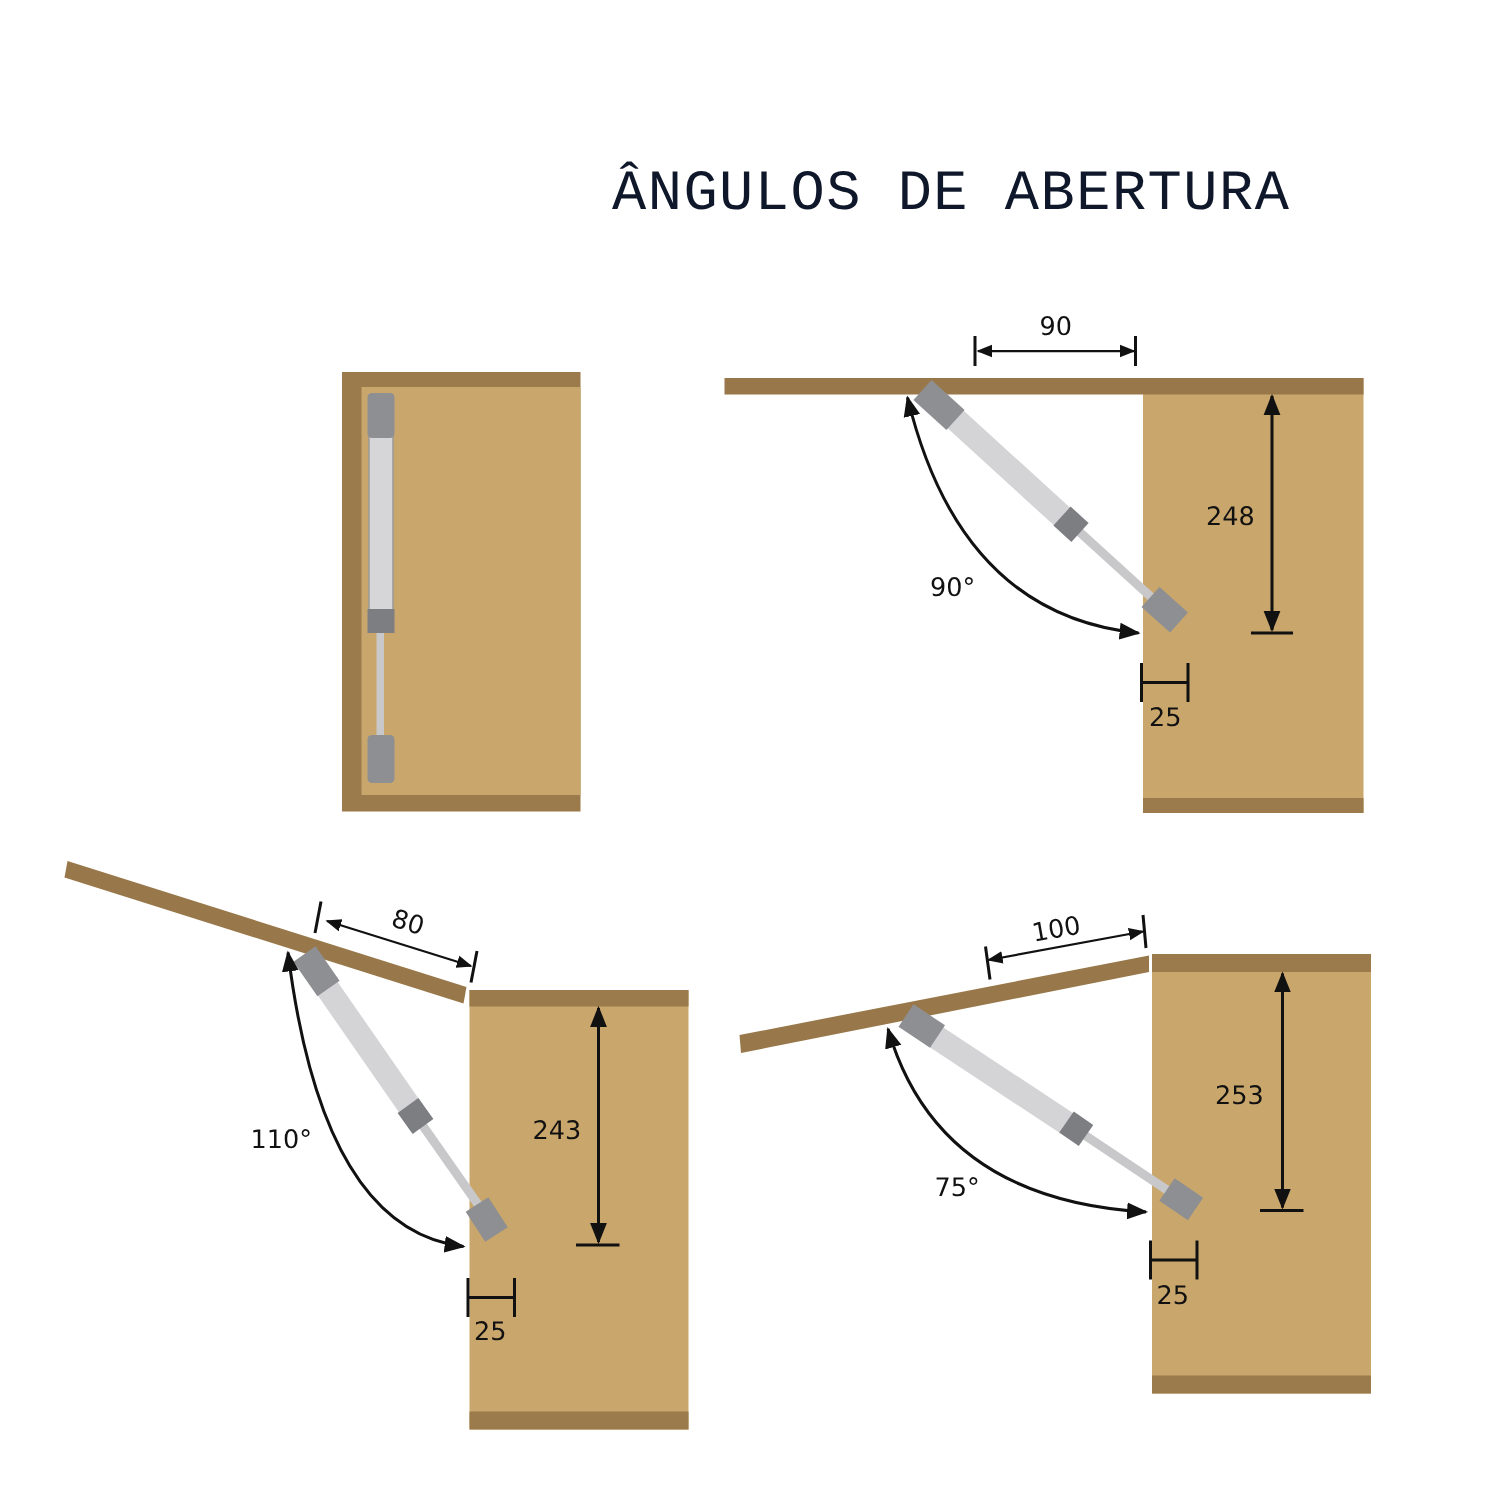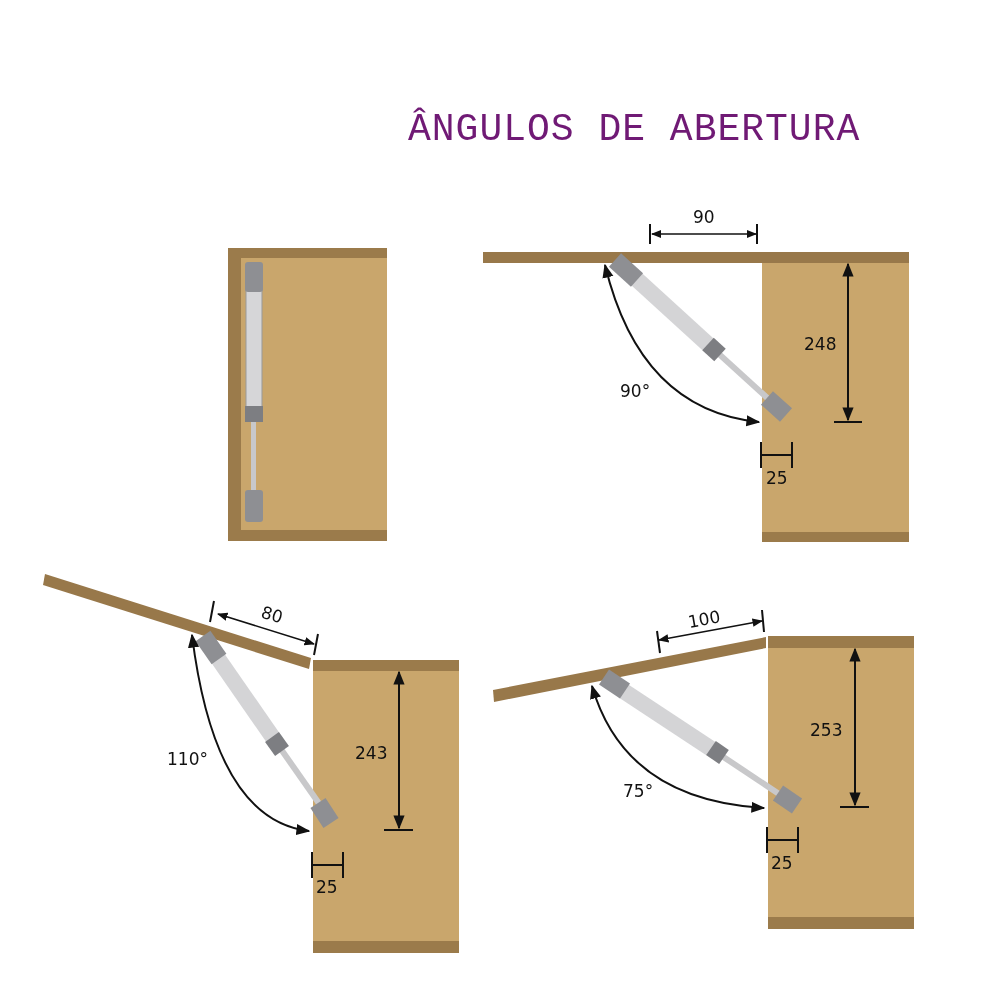--- a/index.html
+++ b/index.html
@@ -1,17 +1,17 @@
 <!DOCTYPE html>
 <html><head>
 <meta charset="utf-8">
 <style>
   html,body{margin:0;padding:0;background:#ffffff;}
   body{width:1000px;height:1000px;position:relative;overflow:hidden;font-family:"DejaVu Sans Mono","Liberation Mono",monospace;}
-  #title{position:absolute;left:408px;top:108px;font-family:"Liberation Mono","DejaVu Sans Mono",monospace;font-size:38px;letter-spacing:1px;color:#701a75;white-space:nowrap;}
+  #title{position:absolute;left:408px;top:108px;font-family:"Liberation Mono","DejaVu Sans Mono",monospace;font-size:38px;letter-spacing:1px;color:#0f172a;white-space:nowrap;}
   svg{position:absolute;left:0;top:0;}
   svg text{font-family:"DejaVu Sans","Liberation Sans",sans-serif;font-size:17px;fill:#111;}
 </style>
 </head>
 <body>
 
 <div id="title">ÂNGULOS DE ABERTURA</div>
 
 <svg width="1000" height="1000" viewBox="0 0 1000 1000" xmlns="http://www.w3.org/2000/svg">
   <defs>

